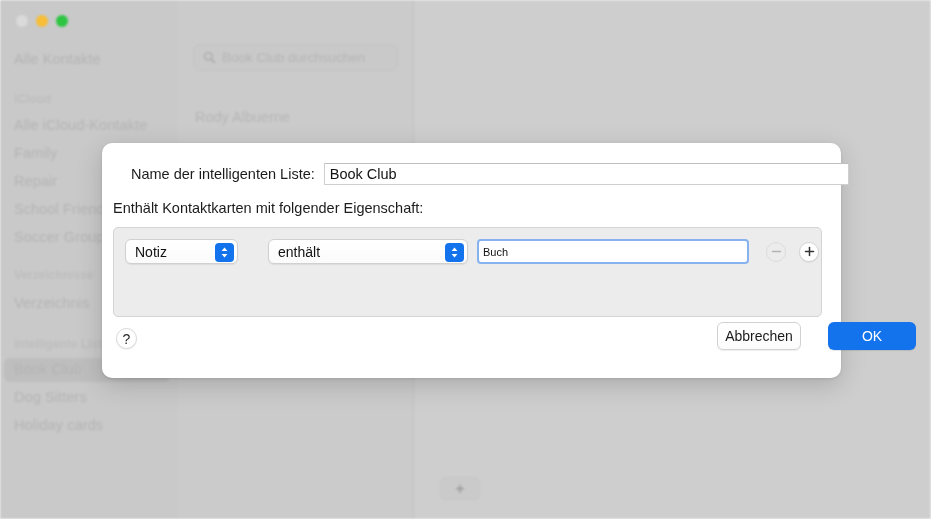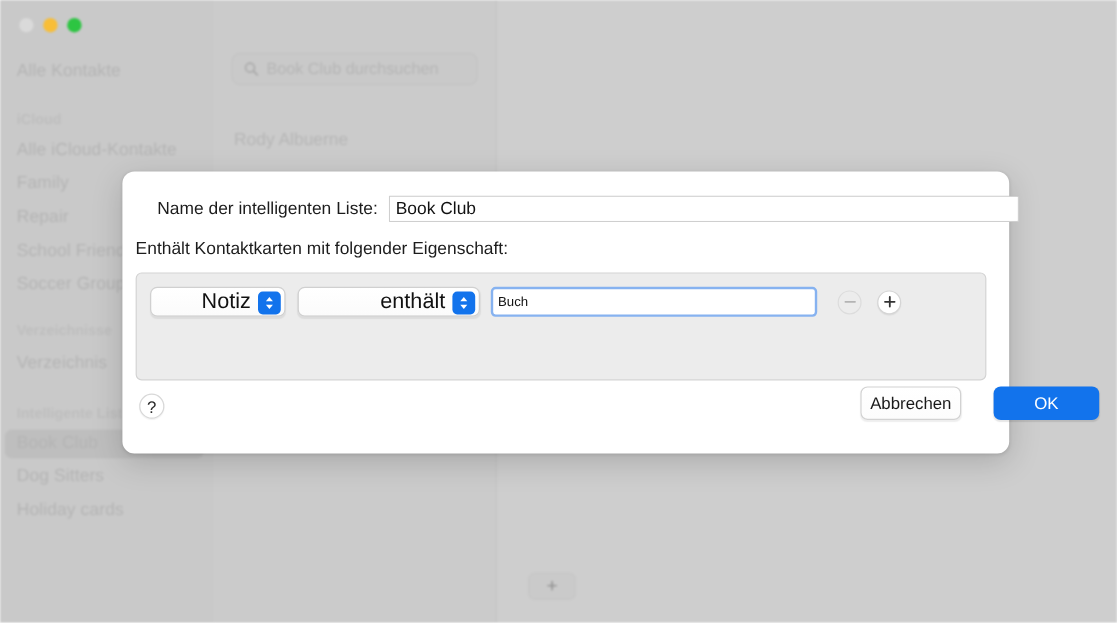--- a/index.html
+++ b/index.html
@@ -244,41 +244,40 @@
     position: relative;
     height: 25px;
     box-sizing: border-box;
     background: linear-gradient(#ffffff, #fbfbfb);
     border: 1px solid #d0d0d0;
     border-radius: 6px;
     box-shadow: 0 1px 1px rgba(0,0,0,0.07);
     display: flex;
     align-items: center;
     padding: 0 28px 0 9px;
-    font-size: 18px;
+    font-size: 14px;
     color: #111111;
     white-space: nowrap;
-    justify-content: flex-end;
   }
   .popup .arrows {
     position: absolute;
     right: 3px;
     top: 3px;
     width: 19px;
     height: 19px;
     border-radius: 4px;
     background: #1273ec;
     display: flex;
     align-items: center;
     justify-content: center;
   }
   .popup .arrows svg { display: block; }
 
   #popup-field { width: 113px; margin-right: 10px; }
-  #popup-op    { width: 152px; margin-right: 9px; }
+  #popup-op    { width: 200px; margin-right: 9px; margin-left: 20px; }
 
   #value-input {
     width: 272px;
     height: 25px;
     box-sizing: border-box;
     border: 2px solid #86b2f0;
     border-radius: 4px;
     background: #ffffff;
     font-family: "Liberation Sans", sans-serif;
     font-size: 11px;

